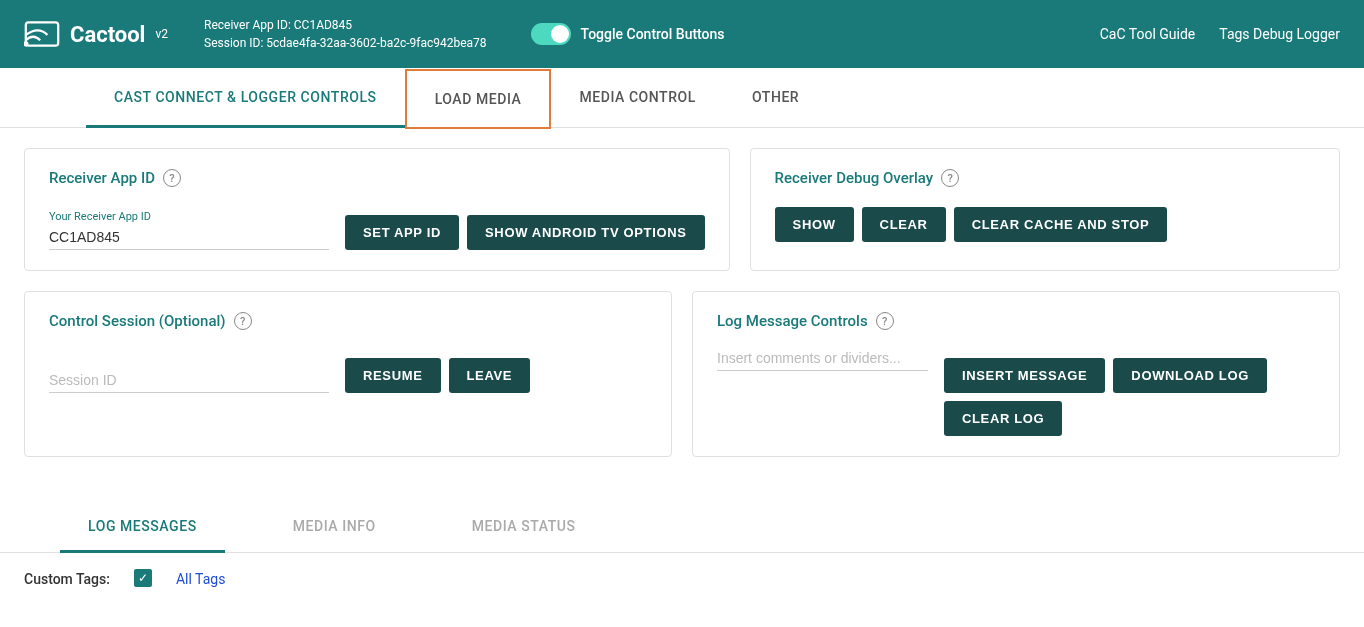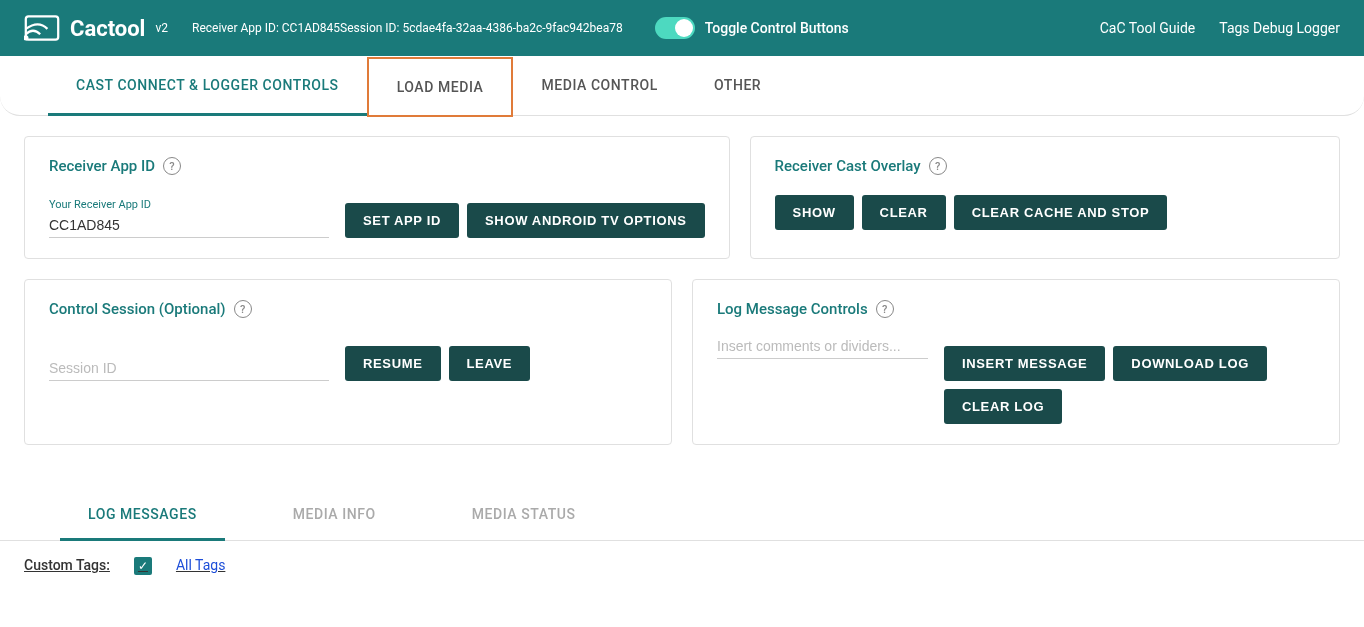--- a/index.html
+++ b/index.html
@@ -4,41 +4,42 @@
   <style>
     * { box-sizing: border-box; margin: 0; padding: 0; }
     body { font-family: Roboto, Arial, sans-serif; background: #fff; color: #333; font-size: 14px; }
 
     
     .header {
       background: #1a7a7a;
       display: flex;
       align-items: center;
       padding: 0 24px;
-      height: 56px;
-      gap: 16px;
+      height: 68px;
+      gap: 28px;
     }
     .header-logo {
       display: flex;
       align-items: center;
       gap: 10px;
       color: #fff;
     }
     .header-logo-text {
       font-size: 22px;
       font-weight: 700;
       color: #fff;
       white-space: nowrap;
     }
     .cast-icon {
       width: 36px;
       height: 28px;
     }
     .header-info {
       display: flex;
+      flex-direction: column;
       margin-left: 8px;
     }
     .header-info span {
       color: #fff;
       font-size: 12px;
       line-height: 1.5;
     }
     .toggle-area {
       display: flex;
       align-items: center;
@@ -76,23 +77,22 @@
     .header-nav a {
       color: #fff;
       text-decoration: none;
       font-size: 14px;
     }
 
     
     .tabs-bar {
       display: flex;
       border-bottom: 1px solid #e0e0e0;
-      padding: 0 48px;
+      padding: 0 86px;
       background: #fff;
-      border-radius: 20px;
     }
     .tab {
       padding: 20px 28px;
       font-size: 14px;
       font-weight: 500;
       color: #555;
       cursor: pointer;
       text-transform: uppercase;
       letter-spacing: 0.04em;
       border-bottom: 3px solid transparent;
@@ -219,24 +219,23 @@
       position: relative;
       top: 1px;
     }
     .bottom-tab.active {
       color: #1a7a7a;
       border-bottom: 3px solid #1a7a7a;
     }
 
     .custom-tags-row {
       display: flex;
-      align-items: flex-start;
+      align-items: flex-end;
       gap: 24px;
       padding: 16px 24px;
-      text-decoration: underline;
     }
     .custom-tags-label {
       font-size: 14px;
       color: #333;
       font-weight: 500;
     }
     .checkbox-custom {
       width: 18px;
       height: 18px;
       background: #1a7a7a;
@@ -292,21 +291,21 @@
     <span class="header-logo-text" style="font-size:12px; font-weight:400">v2</span>
   </div>
 
   <div class="header-info">
     <span>
       <span>Receiver App ID:</span>
       <span>CC1AD845</span>
     </span>
     <span>
       <span>Session ID:</span>
-      <span>5cdae4fa-32aa-4386-ba2c-9fac942bea78</span>
+      <span>5cdae4fa-32aa-3602-ba2c-9fac942bea78</span>
     </span>
   </div>
 
   <div class="toggle-area">
     <div class="toggle-switch"></div>
     <span class="toggle-label">Toggle Control Buttons</span>
   </div>
 
   <nav class="header-nav">
     <a href="#">CaC Tool Guide</a>
@@ -337,21 +336,21 @@
         </div>
         <div class="btn-row">
           <button class="btn btn-dark">SET APP ID</button>
           <button class="btn btn-dark">SHOW ANDROID TV OPTIONS</button>
         </div>
       </div>
     </div>
 
     <div class="card">
       <div class="card-title">
-        <span>Receiver Cast Overlay</span>
+        <span>Receiver Debug Overlay</span>
         <span class="help-icon">?</span>
       </div>
       <div class="btn-row" style="margin-top:20px;">
         <button class="btn btn-dark">SHOW</button>
         <button class="btn btn-dark">CLEAR</button>
         <button class="btn btn-dark">CLEAR CACHE AND STOP</button>
       </div>
     </div>
 
   </div>

